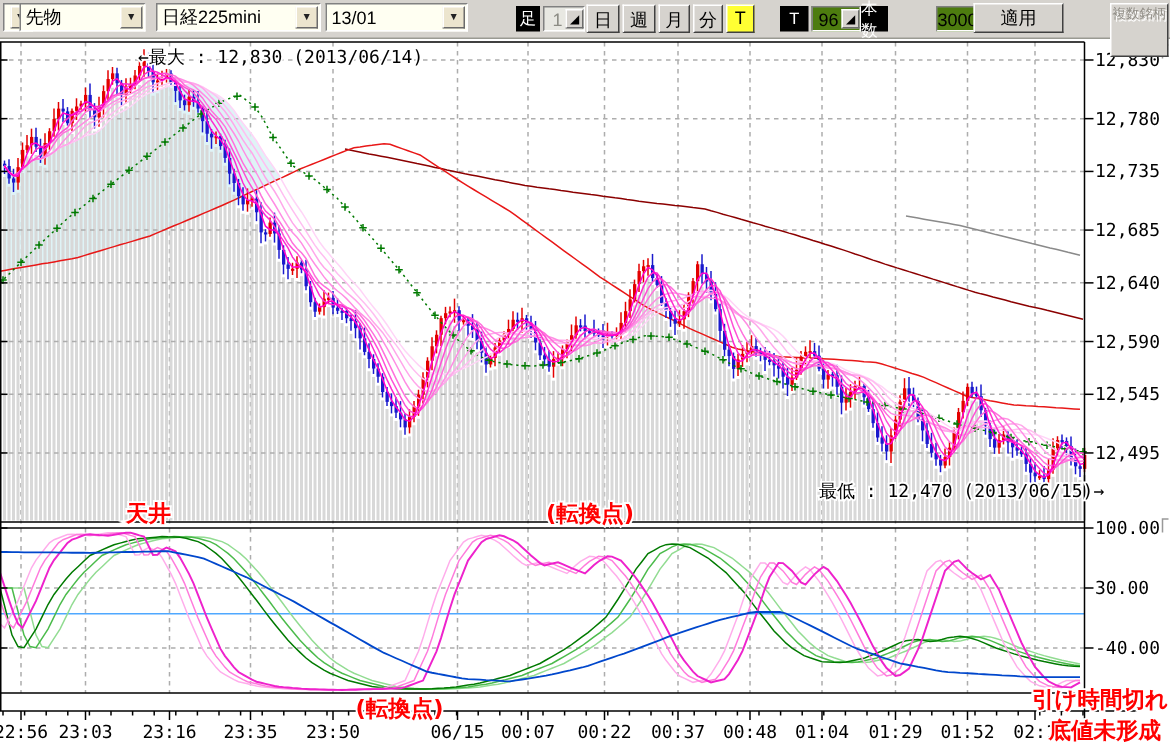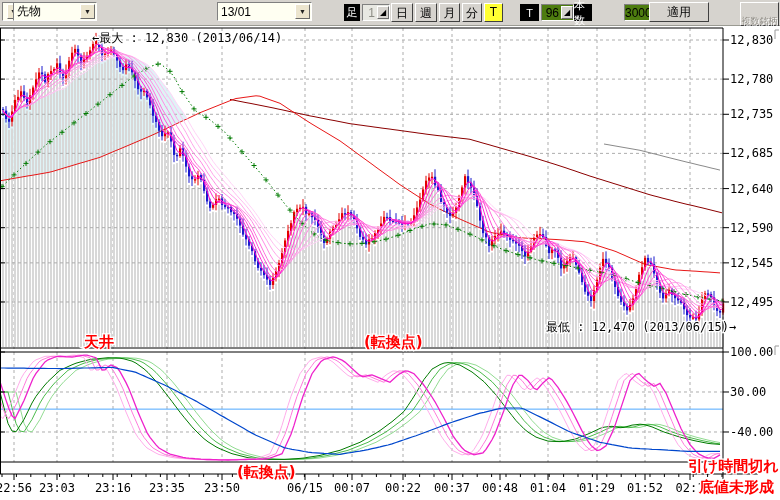--- a/index.html
+++ b/index.html
@@ -36,22 +36,22 @@
   #sp-count{left:624px;top:4px;width:45px;gap:32px;}
   .pbtn{position:absolute;top:3px;height:19px;background:#d6d3ce;border:1px solid;
         border-color:#fff #404040 #404040 #fff;font-size:12px;text-align:center;color:#000;
         box-sizing:border-box;padding-top:1px;cursor:default;}
   #b-day{left:391px;width:22px;}
   #b-week{left:415px;width:22px;}
   #b-month{left:439px;width:21px;}
   #b-min{left:462px;width:20px;}
   #b-t{left:484px;width:19px;background:#ffff33;}
   #b-apply{left:649px;top:2px;width:60px;height:20px;}
-  #b-multi{left:740px;top:2px;width:39px;height:24px;color:#918e87;text-shadow:1px 1px 0 #fff;
-        font-size:9px;padding-top:12px;}
+  #b-multi{left:740px;top:2px;width:39px;height:36px;color:#918e87;text-shadow:1px 1px 0 #fff;
+        font-size:9px;padding-top:0;}
   
   .ax{font:12px "DejaVu Sans Mono","Liberation Mono",monospace;fill:#000;}
   .ann{font:12px "DejaVu Sans Mono","Liberation Mono",monospace;fill:#000;
        stroke:#fff;stroke-width:2.5;paint-order:stroke;}
   .red{font:bold 15px "DejaVu Sans","Liberation Sans",sans-serif;
        stroke:#fff;stroke-width:2.5;paint-order:stroke;}
 </style>
 </head>
 <body>
 
@@ -981,20 +981,24 @@
 
   <div class="tb">
     <div class="combo" id="c0">
       <span class="val"></span>
       <span class="arrow">▼</span>
     </div>
     <div class="combo" id="c1">
       <span class="val">先物</span>
       <span class="arrow">▼</span>
     </div>
+    <div class="combo" id="c2">
+      <span class="val">日経225mini</span>
+      <span class="arrow">▼</span>
+    </div>
     <div class="combo" id="c3">
       <span class="val">13/01</span>
       <span class="arrow">▼</span>
     </div>
 
     <span class="blk" id="lb-ashi">足</span>
     <div class="spin" id="sp-interval">
       <span class="v">1</span>
       <span class="sbtn">◢</span>
     </div>

